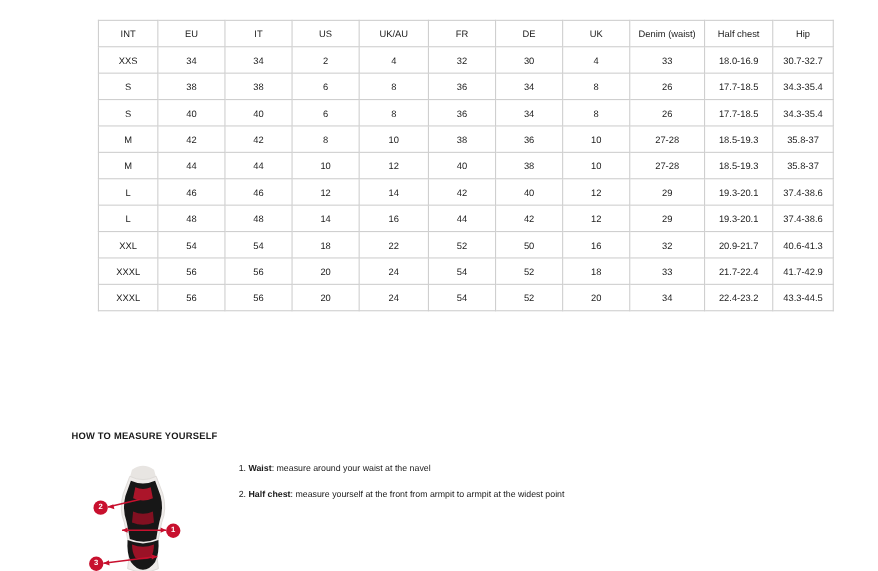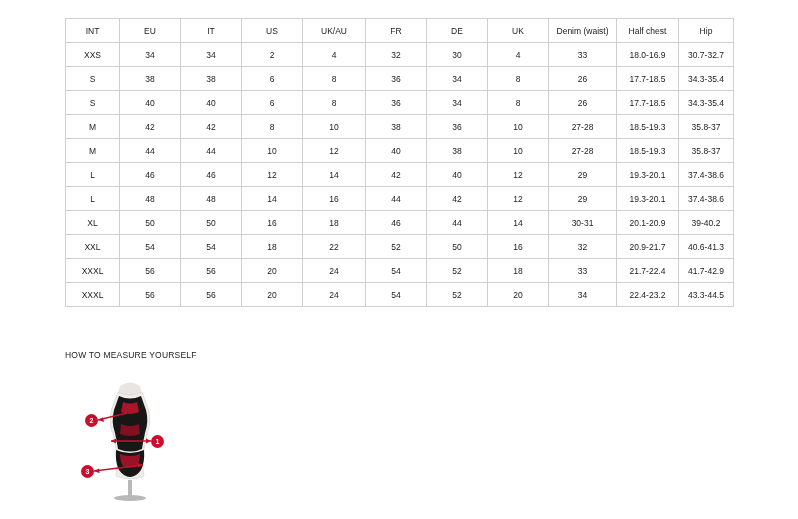--- a/index.html
+++ b/index.html
@@ -23,20 +23,21 @@
   .table-wrap {
     position: absolute;
     left: 65px;
     top: 18px;
     width: 668px;
   }
   table.size-table {
     border-collapse: collapse;
     width: 668px;
     table-layout: fixed;
+    margin-left: 24px;
   }
   table.size-table th,
   table.size-table td {
     border: 1px solid #cfcfcf;
     height: 24px;
     font-size: 8.5px;
     font-weight: normal;
     text-align: center;
     vertical-align: middle;
     color: #1a1a1a;
@@ -61,24 +62,25 @@
 
   
   .howto {
     position: absolute;
     left: 65px;
     top: 350px;
     width: 700px;
   }
   .howto-title {
     font-size: 8.5px;
-    font-weight: normal;
+    font-weight: bold;
     letter-spacing: 0.2px;
     color: #1a1a1a;
     margin-bottom: 12px;
+    margin-top: 41px;
   }
   .howto-body {
     position: relative;
     display: flex;
     align-items: flex-start;
   }
   .figure {
     position: relative;
     width: 130px;
     height: 130px;
@@ -236,33 +238,20 @@
           <td>14</td>
           <td>16</td>
           <td>44</td>
           <td>42</td>
           <td>12</td>
           <td>29</td>
           <td>19.3-20.1</td>
           <td>37.4-38.6</td>
         </tr>
         <tr>
-          <td>XL</td>
-          <td>50</td>
-          <td>50</td>
-          <td>16</td>
-          <td>18</td>
-          <td>46</td>
-          <td>44</td>
-          <td>14</td>
-          <td>30-31</td>
-          <td>20.1-20.9</td>
-          <td>39-40.2</td>
-        </tr>
-        <tr>
           <td>XXL</td>
           <td>54</td>
           <td>54</td>
           <td>18</td>
           <td>22</td>
           <td>52</td>
           <td>50</td>
           <td>16</td>
           <td>32</td>
           <td>20.9-21.7</td>
@@ -332,18 +321,26 @@
           <polygon points="29,99 34,96.4 34.6,101.2" fill="#c8102e"></polygon>
           <polygon points="78,93 73,95.6 72.4,90.8" fill="#c8102e"></polygon>
         </svg>
 
         <div class="badge badge-1">1</div>
         <div class="badge badge-2">2</div>
         <div class="badge badge-3">3</div>
       </div>
 
       <div class="notes">
+        <div class="note">
+          <span>1.</span>
+          <b>Waist</b><span>: measure around your waist at the navel</span>
+        </div>
+        <div class="note">
+          <span>2.</span>
+          <b>Half chest</b><span>: measure yourself at the front from armpit to armpit at the widest point</span>
+        </div>
       </div>
 
     </div>
   </div>
 
 </div>
 
 </body></html>

